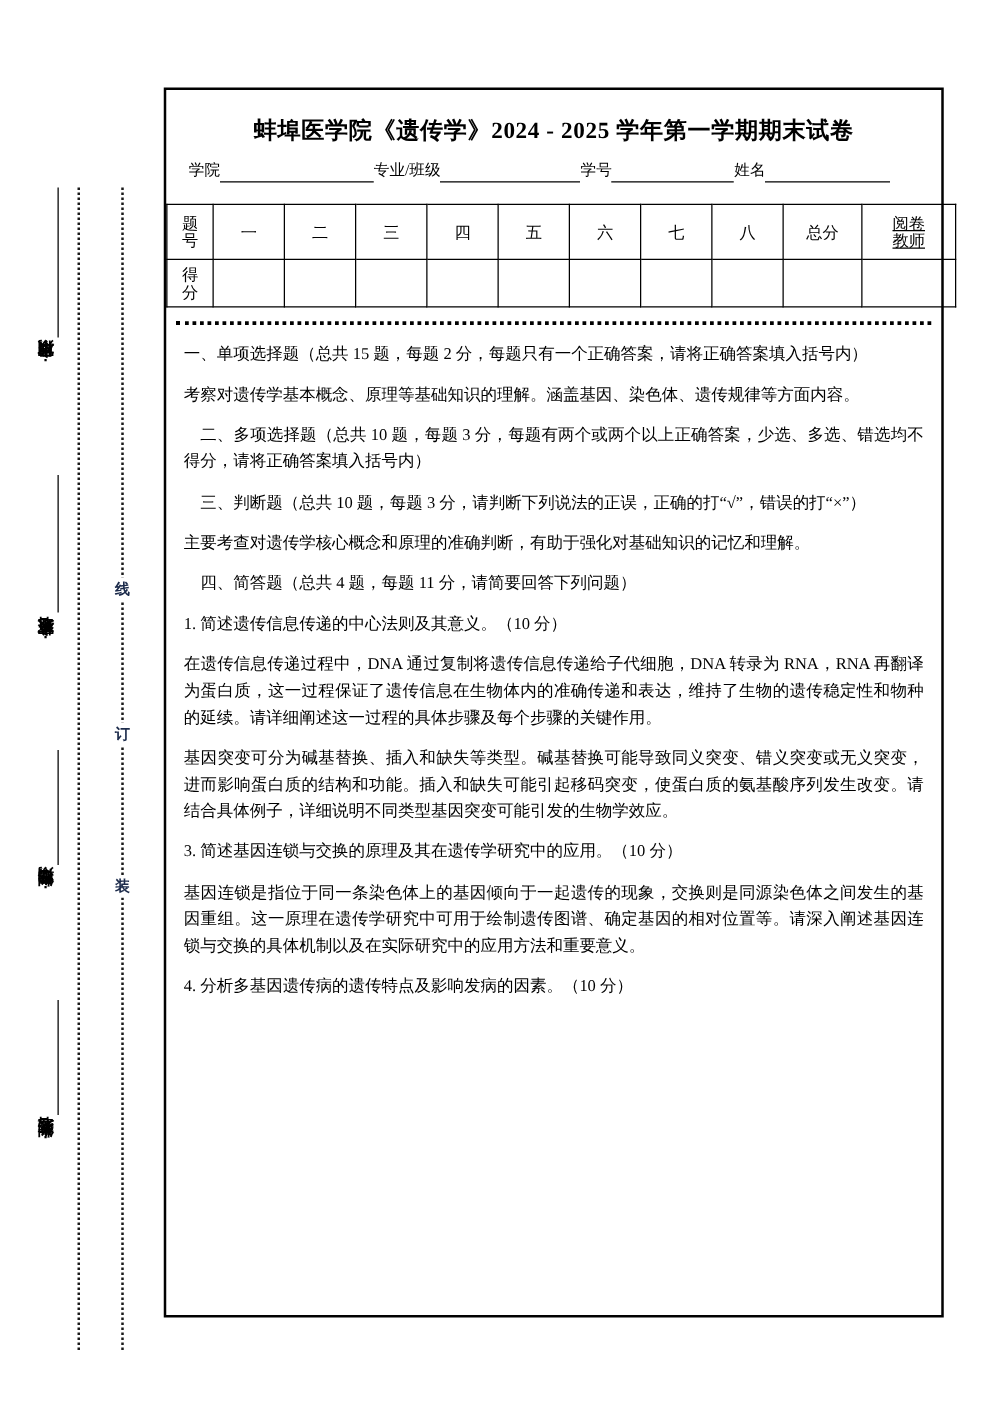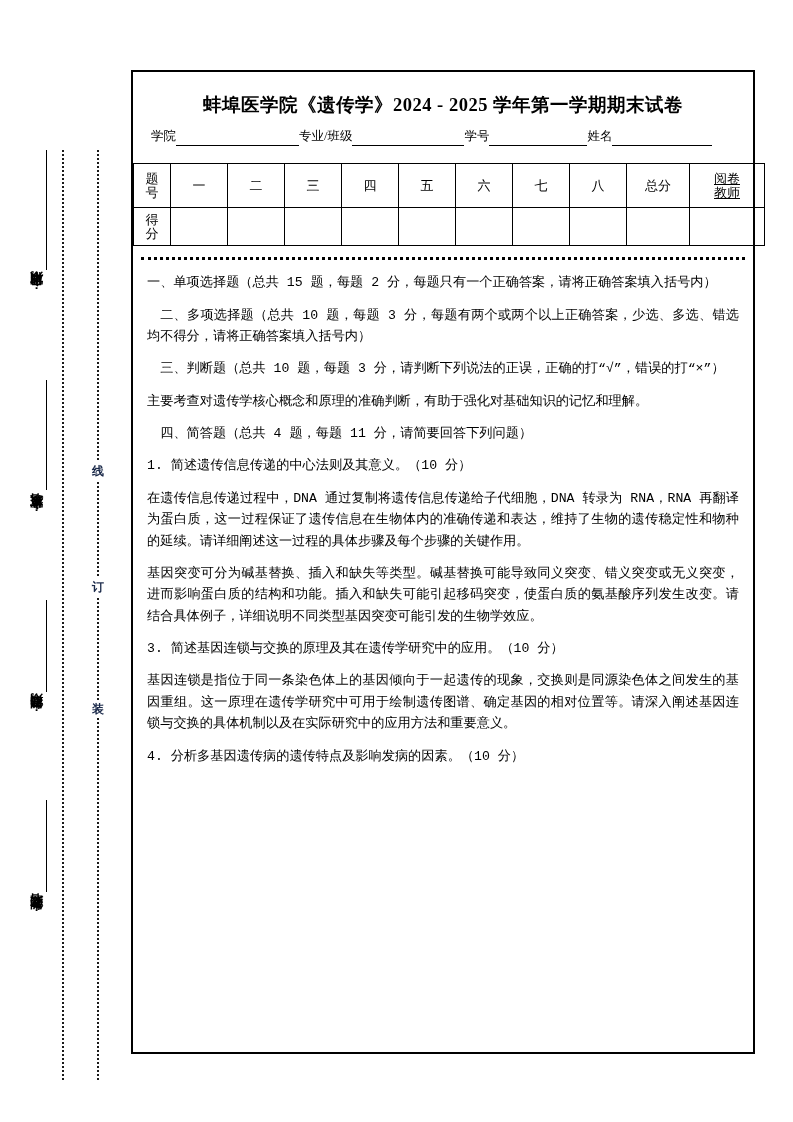--- a/index.html
+++ b/index.html
@@ -152,21 +152,21 @@
     margin: 11px 8px 0 8px;
     border-top: 3px dotted #000;
     height: 0;
   }
 
   
   .content {
     margin: 12px 14px 0 14px;
     font-size: 13.2px;
     line-height: 1.62;
-    font-family: Liberation Mono, monospace;
+    font-family: Liberation Serif, serif;
     text-align: justify;
   }
   .content p {
     margin: 11px 0 0 0;
   }
   .sec-head { }
   .sec-head-indent { text-indent: 1em; }
   .q-item { }
 
   .footer {
@@ -258,20 +258,21 @@
         <td></td>
       </tr>
     </tbody>
   </table>
 
   <div class="dot-sep"></div>
 
   <div class="content">
 
     <p class="sec-head">一、单项选择题（总共 15 题，每题 2 分，每题只有一个正确答案，请将正确答案填入括号内）</p>
+    <p>考察对遗传学基本概念、原理等基础知识的理解。涵盖基因、染色体、遗传规律等方面内容。</p>
 
     <p class="sec-head sec-head-indent">二、多项选择题（总共 10 题，每题 3 分，每题有两个或两个以上正确答案，少选、多选、错选均不得分，请将正确答案填入括号内）</p>
 
     <p class="sec-head sec-head-indent">三、判断题（总共 10 题，每题 3 分，请判断下列说法的正误，正确的打“√”，错误的打“×”）</p>
     <p>主要考查对遗传学核心概念和原理的准确判断，有助于强化对基础知识的记忆和理解。</p>
 
     <p class="sec-head sec-head-indent">四、简答题（总共 4 题，每题 11 分，请简要回答下列问题）</p>
 
     <p class="q-item">1. 简述遗传信息传递的中心法则及其意义。（10 分）</p>
     <p>在遗传信息传递过程中，DNA 通过复制将遗传信息传递给子代细胞，DNA 转录为 RNA，RNA 再翻译为蛋白质，这一过程保证了遗传信息在生物体内的准确传递和表达，维持了生物的遗传稳定性和物种的延续。请详细阐述这一过程的具体步骤及每个步骤的关键作用。</p>

